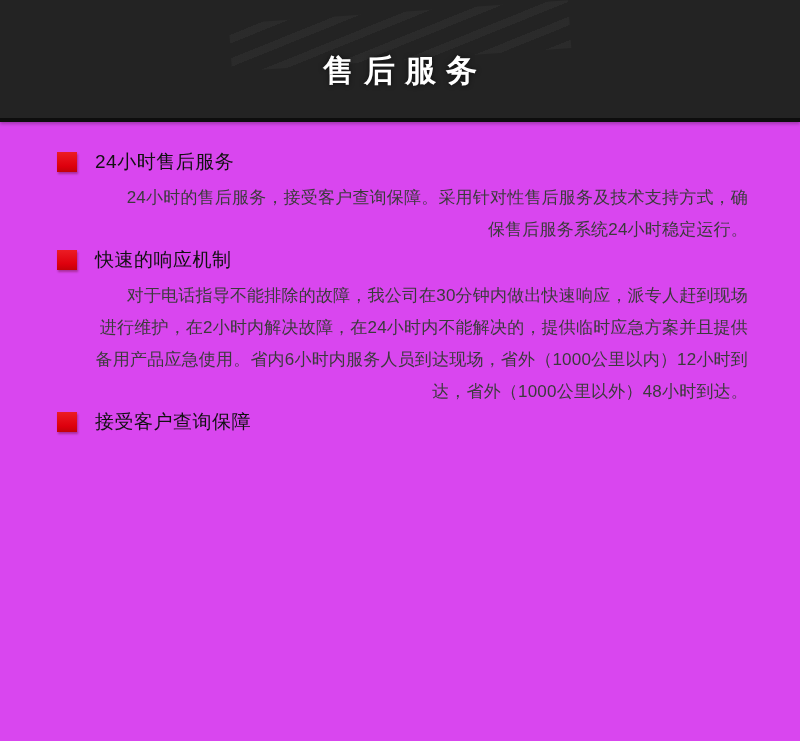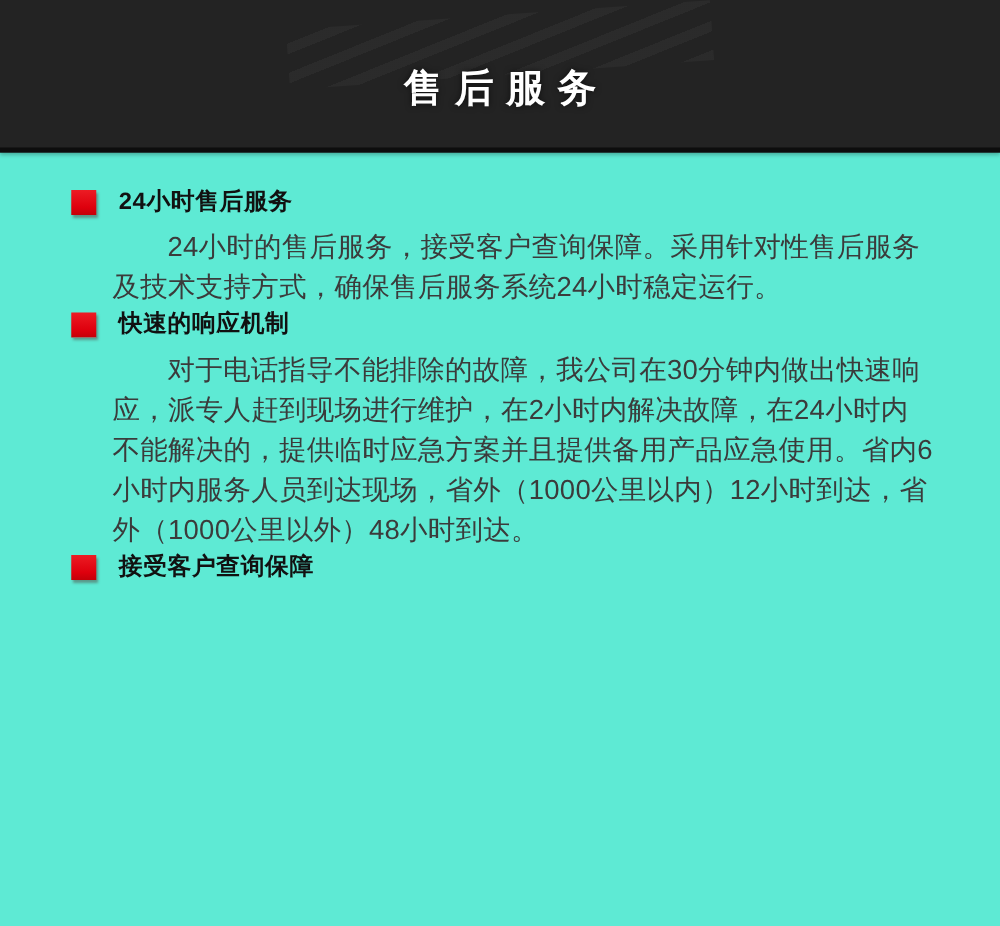--- a/index.html
+++ b/index.html
@@ -9,21 +9,21 @@
   }
   body {
     width: 800px;
     height: 741px;
     overflow: hidden;
     font-family: "Liberation Sans", "DejaVu Sans", sans-serif;
   }
   .page {
     width: 800px;
     height: 741px;
-    background: #5eead4;
+    background: #d946ef;
     position: relative;
   }
   
   .hero {
     position: relative;
     width: 100%;
     height: 118px;
     background: #232323;
     border-bottom: 4px solid #0d0d0d;
     box-shadow: 0 2px 3px rgba(0,0,0,0.25);
@@ -73,33 +73,33 @@
     width: 20px;
     height: 20px;
     margin-top: 2px;
     background: linear-gradient(180deg, #ec1c24 0%, #de000d 70%, #c40008 100%);
     box-shadow: 1px 2px 2px rgba(80,0,0,0.35);
   }
   .heading {
     margin: 0 0 0 18px;
     font-size: 19px;
     line-height: 24px;
-    font-weight: bold;
+    font-weight: normal;
     color: #111111;
     letter-spacing: 0.5px;
   }
   .para {
     margin: 0 0 2px 33px;
     width: 658px;
-    font-size: 22px;
+    font-size: 17px;
     line-height: 32px;
     color: #3b3b3b;
     letter-spacing: 0.2px;
     text-indent: 2em;
-    text-align: left;
+    text-align: right;
   }
 </style>
 </head>
 <body>
 
 <div class="page">
 
   <header class="hero">
     <div class="watermark"></div>
     <h1 class="hero-title">售后服务</h1>

